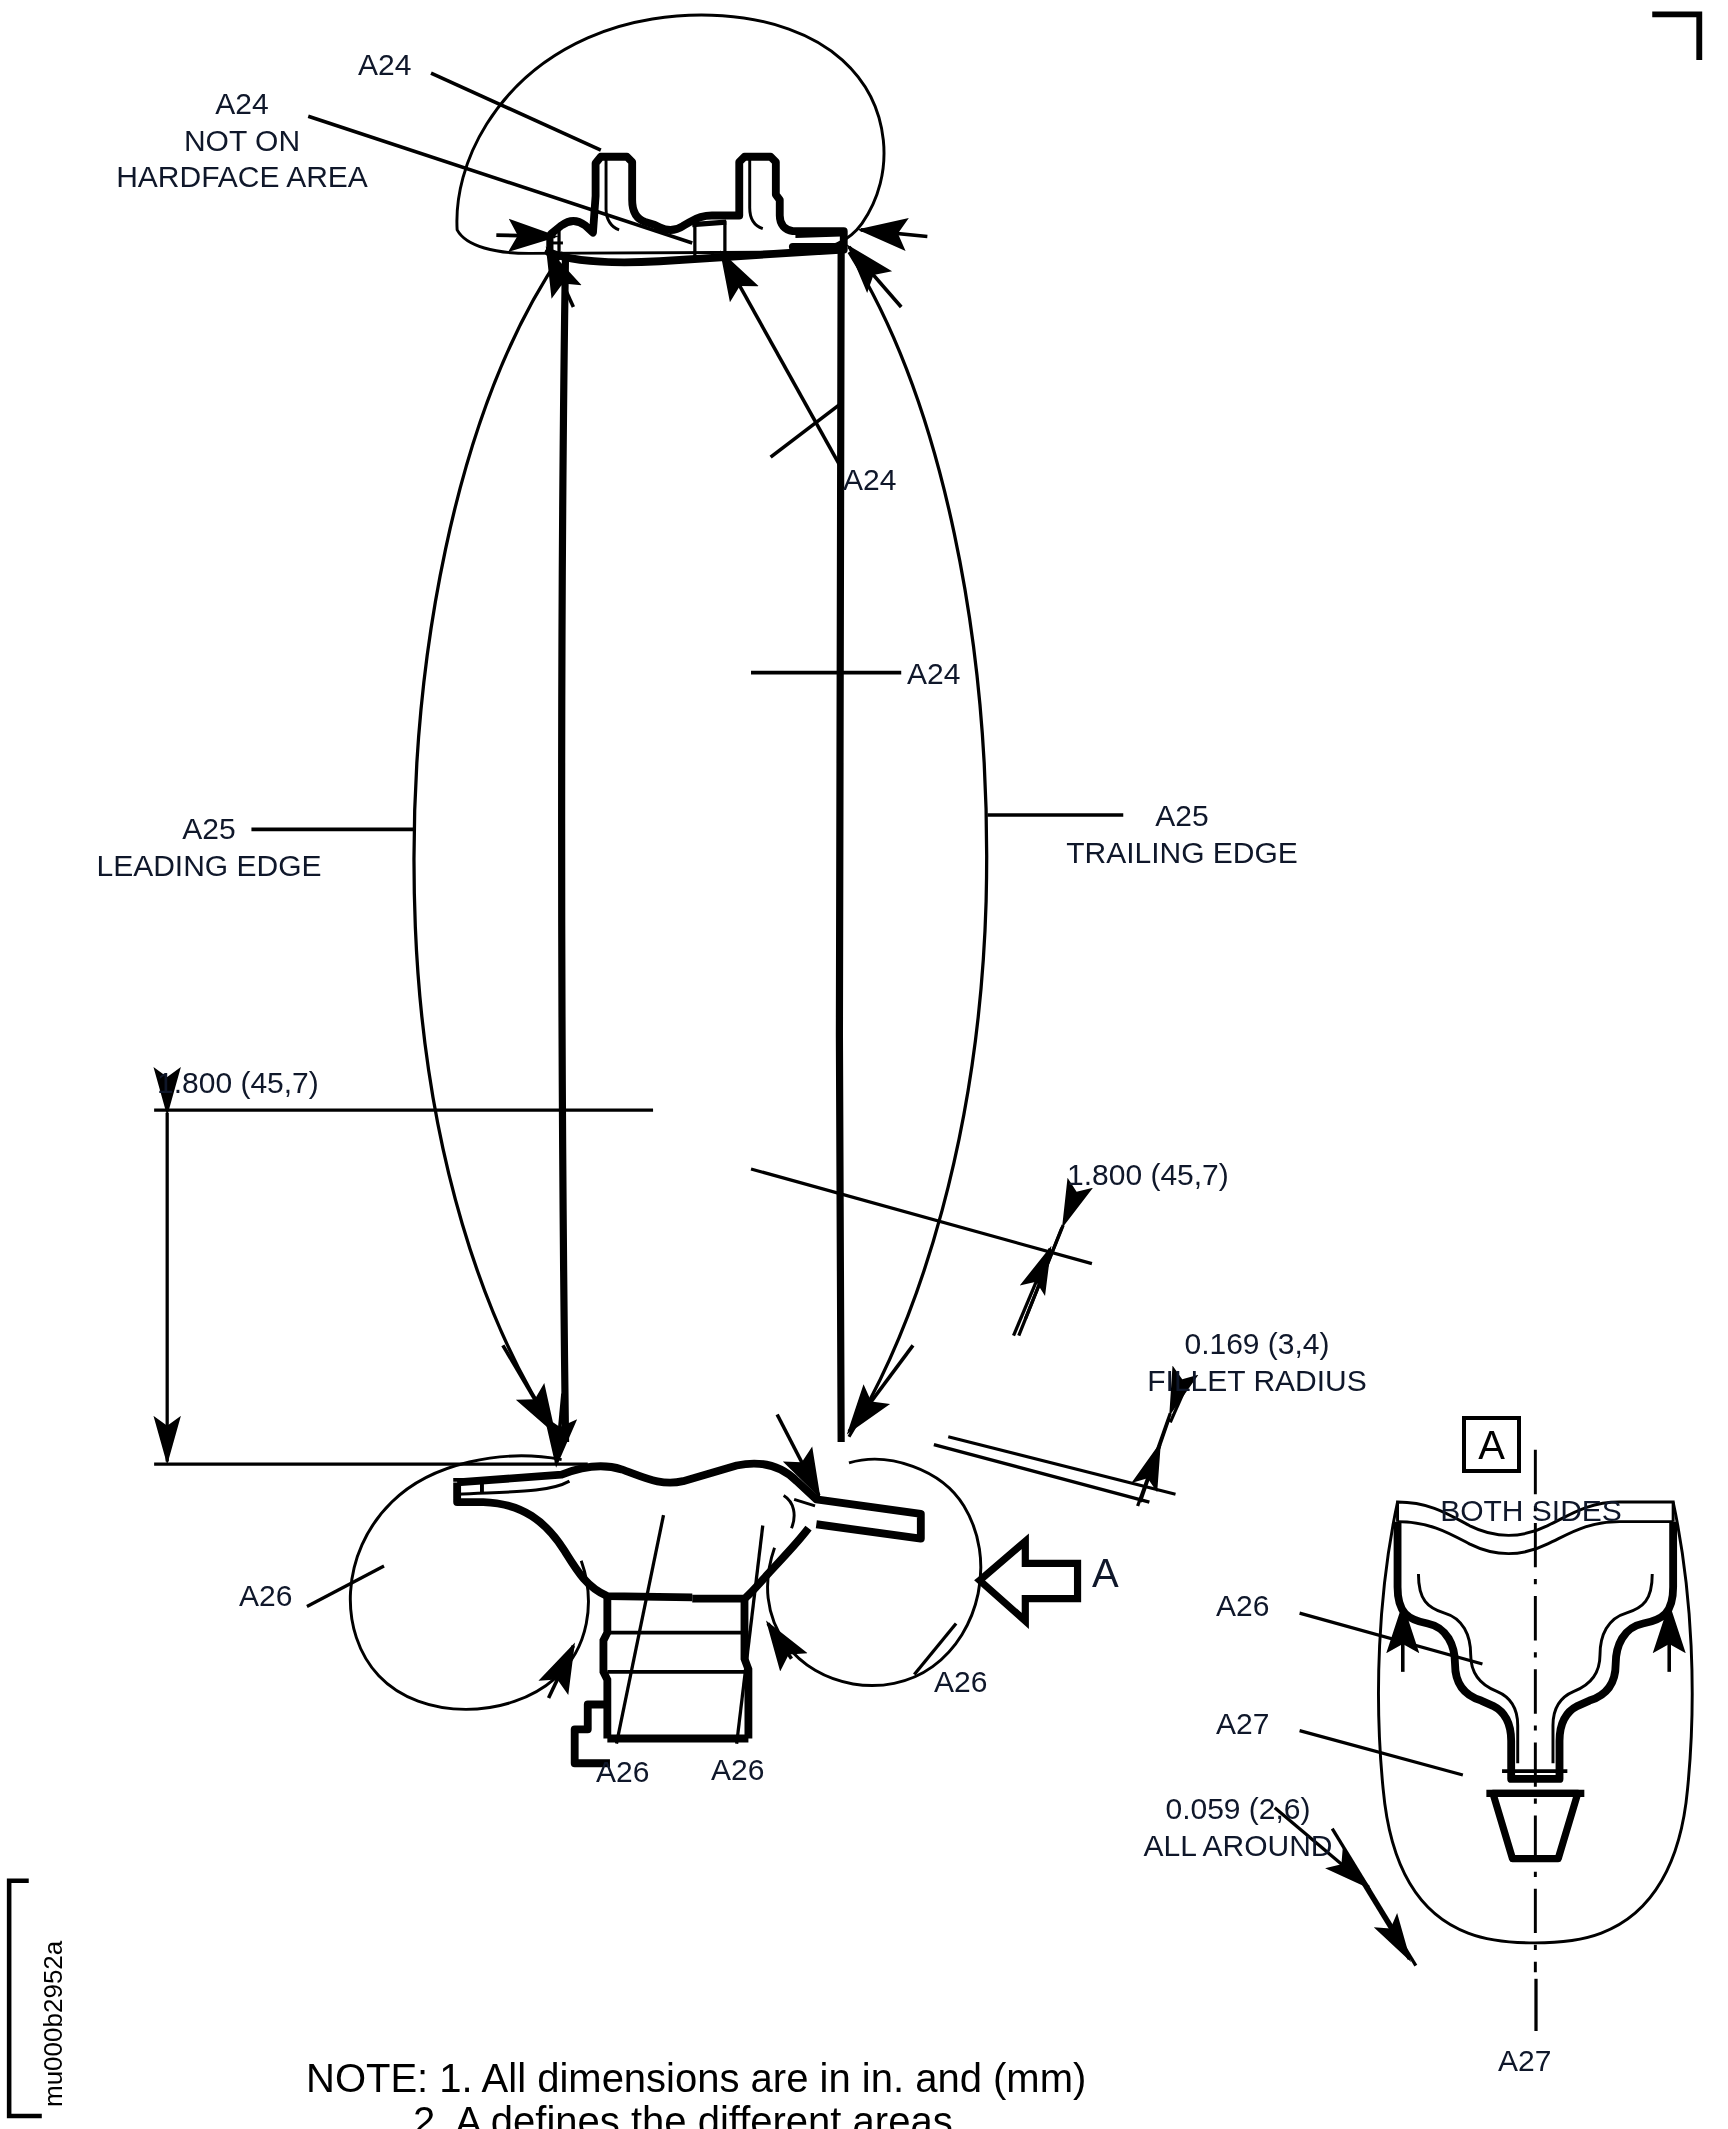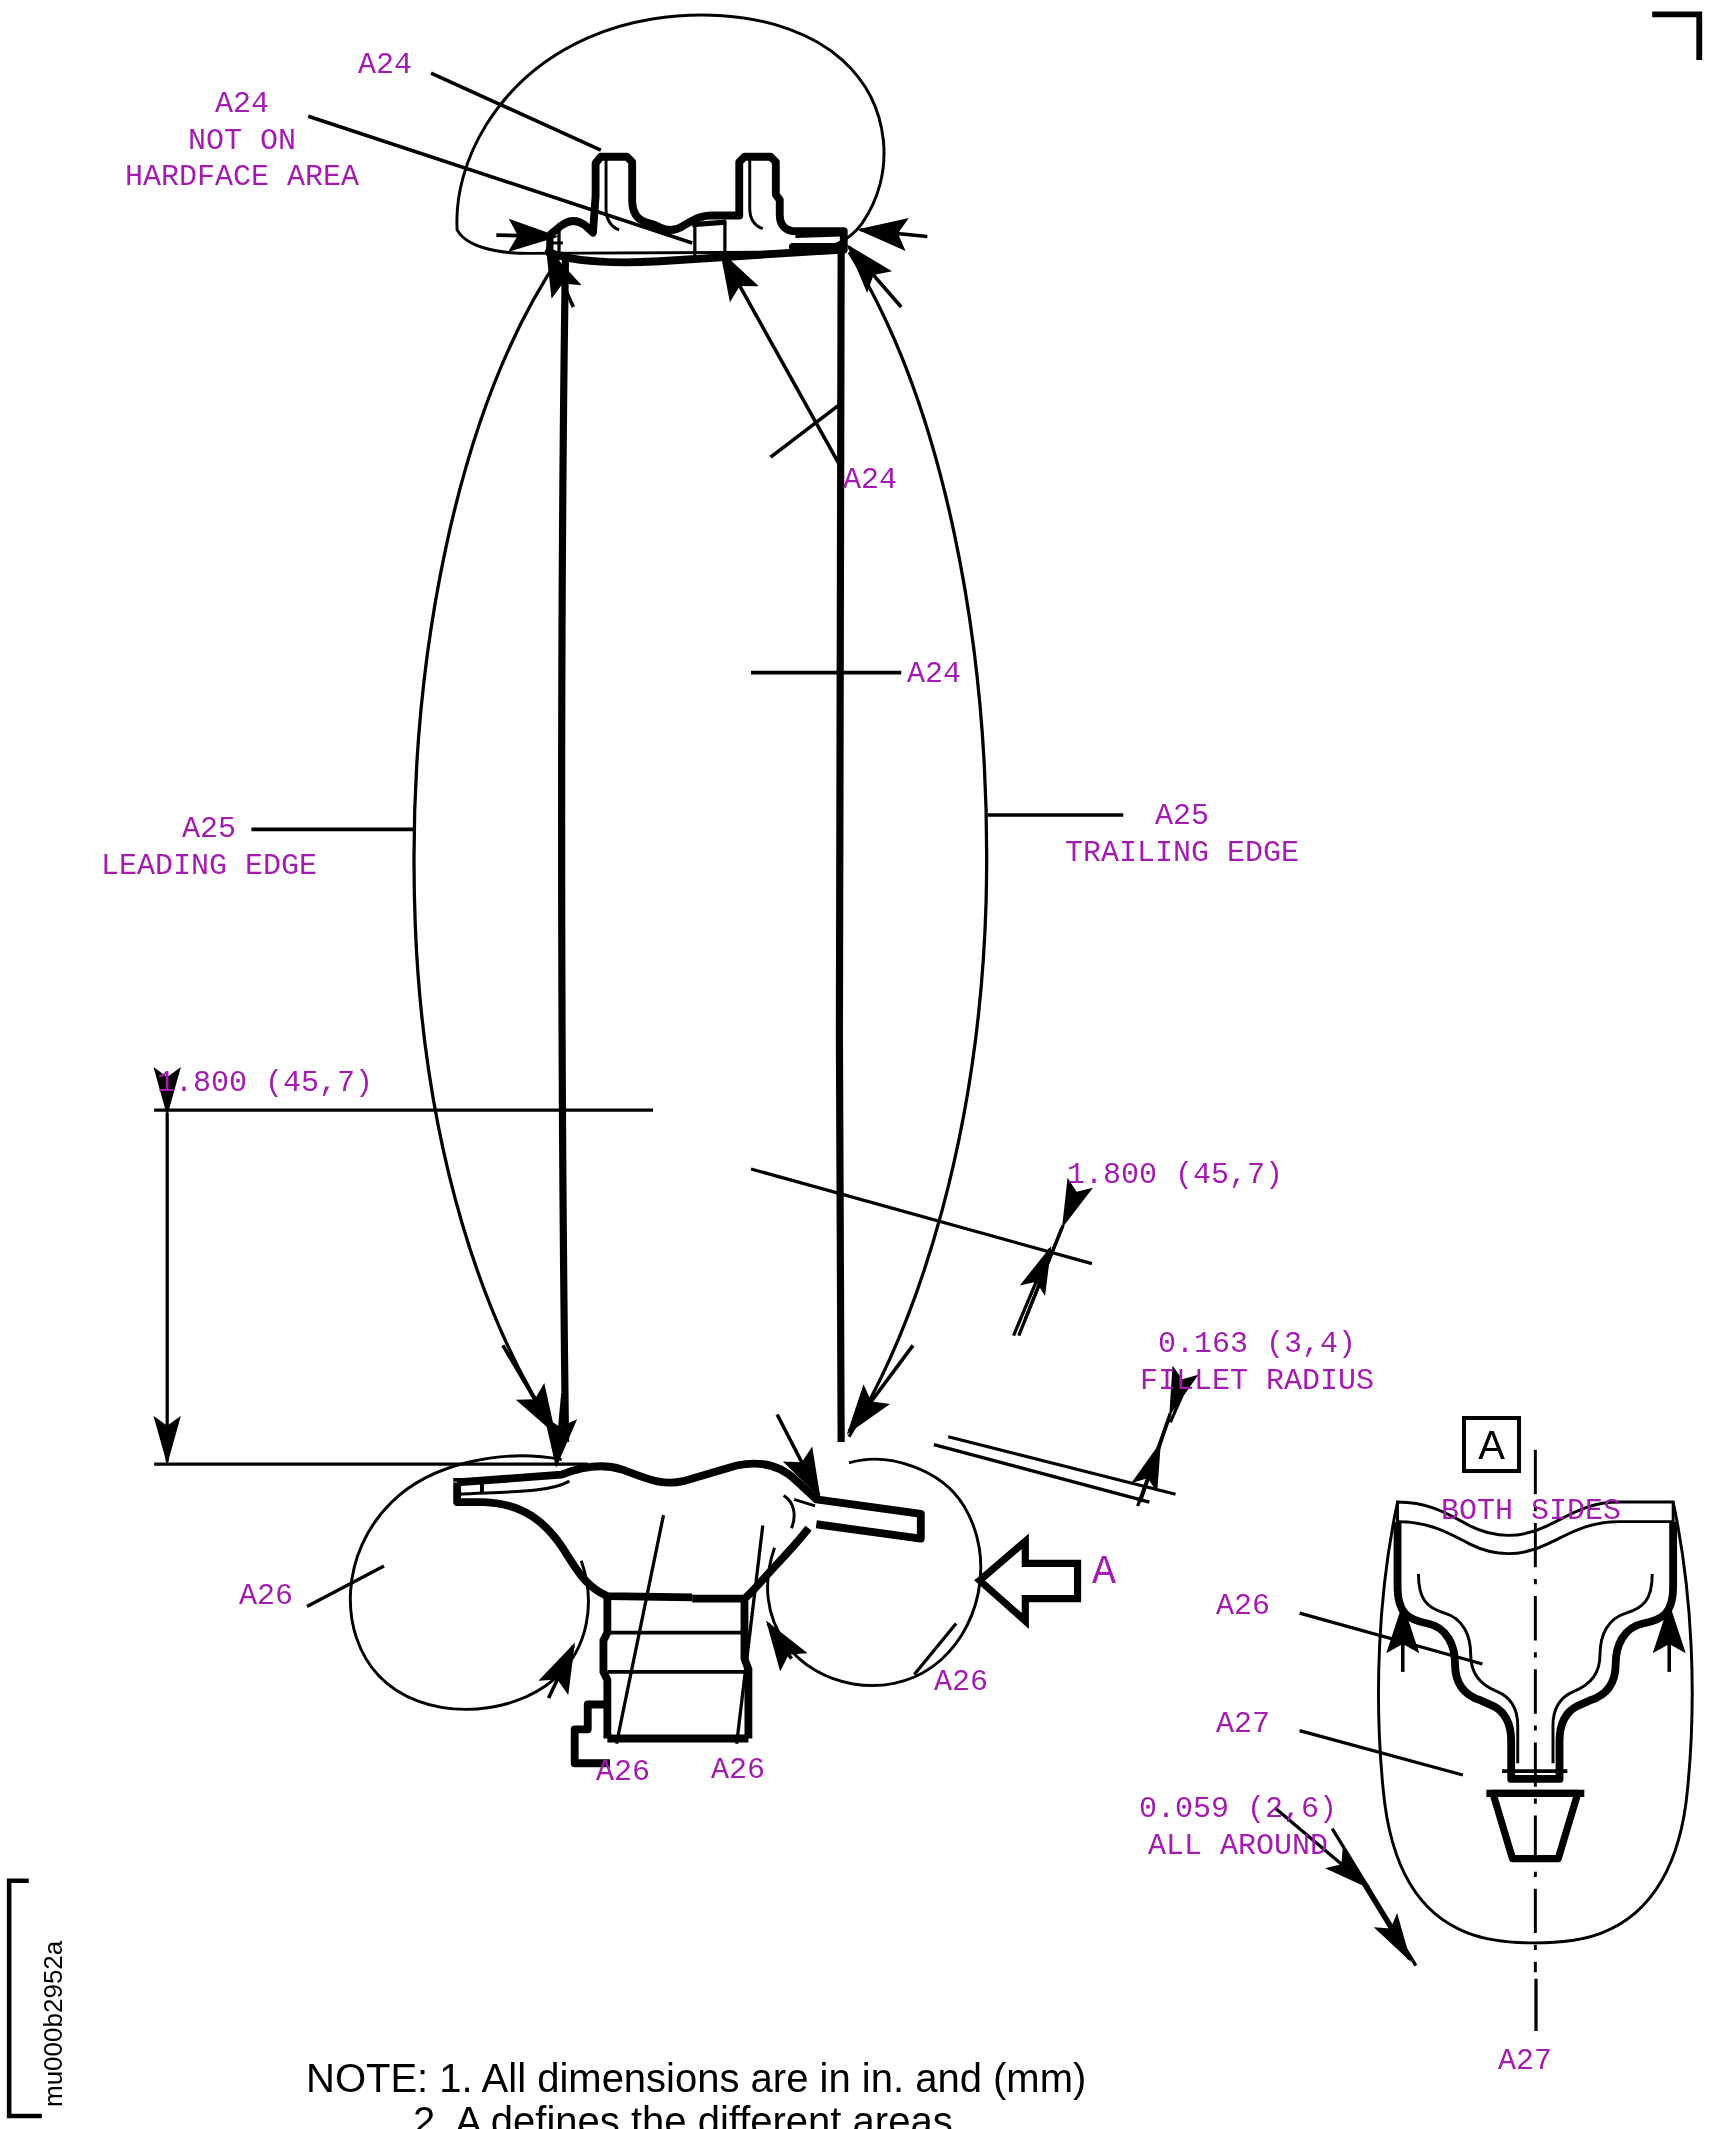--- a/index.html
+++ b/index.html
@@ -21,24 +21,24 @@
   }
   svg.dwg {
     position: absolute;
     left: 0;
     top: 0;
     width: 1728px;
     height: 2129px;
   }
   .lbl {
     position: absolute;
-    font-family: Liberation Mono, monospace;
+    font-family: Liberation Sans, sans-serif;
     font-size: 30px;
     line-height: 1.22;
-    color: #a21caf;
+    color: #0f172a;
     white-space: pre;
     letter-spacing: 0px;
   }
   .lbl.ctr { text-align: center; }
   .note {
     position: absolute;
     font-family: "Liberation Sans", sans-serif;
     font-size: 40px;
     line-height: 1.30;
     white-space: pre;
@@ -360,21 +360,21 @@
   <div class="lbl ctr" style="left:72px; top:811px; width:274px;">A25
 LEADING EDGE</div>
 
   <div class="lbl ctr" style="left:1045px; top:798px; width:274px;">A25
 TRAILING EDGE</div>
 
   <div class="lbl" style="left:157px; top:1065px;">1.800 (45,7)</div>
 
   <div class="lbl" style="left:1067px; top:1157px;">1.800 (45,7)</div>
 
-  <div class="lbl ctr" style="left:1110px; top:1326px; width:294px;">0.163 (3,4)
+  <div class="lbl ctr" style="left:1110px; top:1326px; width:294px;">0.169 (3,4)
 FILLET RADIUS</div>
 
   <div class="lbl" style="left:239px; top:1578px;">A26</div>
 
   <div class="lbl" style="left:934px; top:1664px;">A26</div>
 
   <div class="lbl" style="left:596px; top:1754px;">A26</div>
 
   <div class="lbl" style="left:711px; top:1752px;">A26</div>
 

